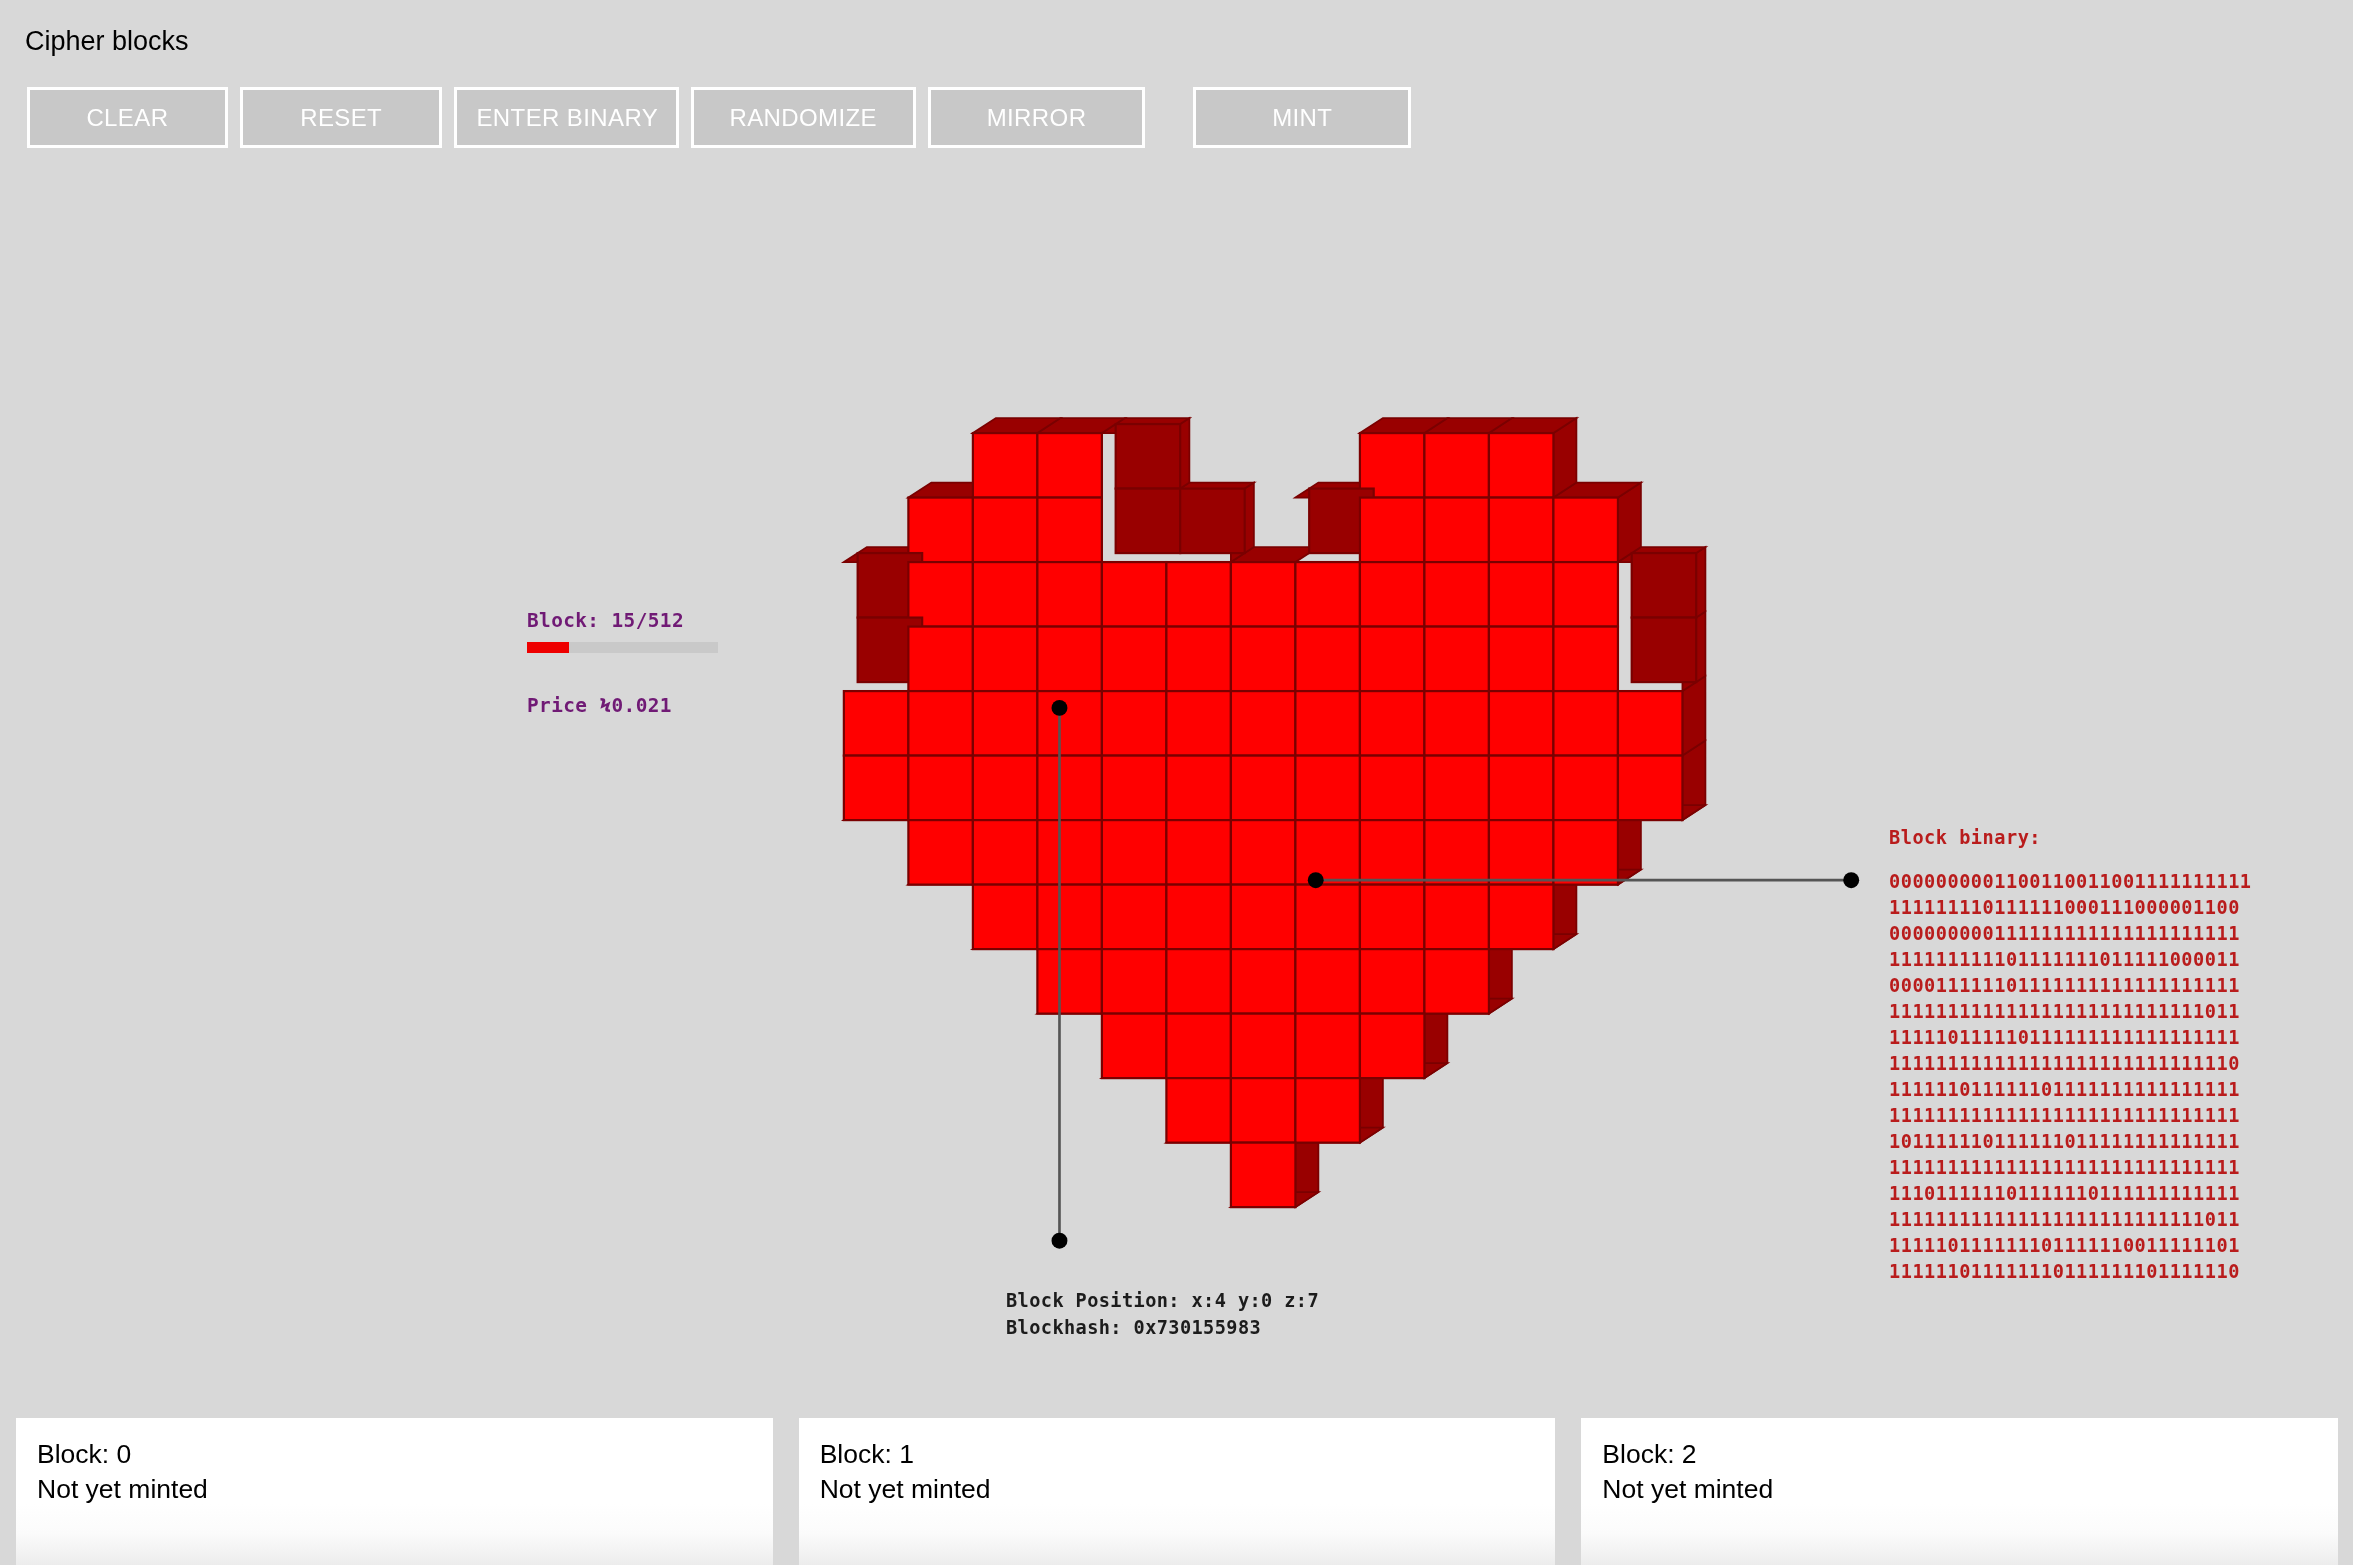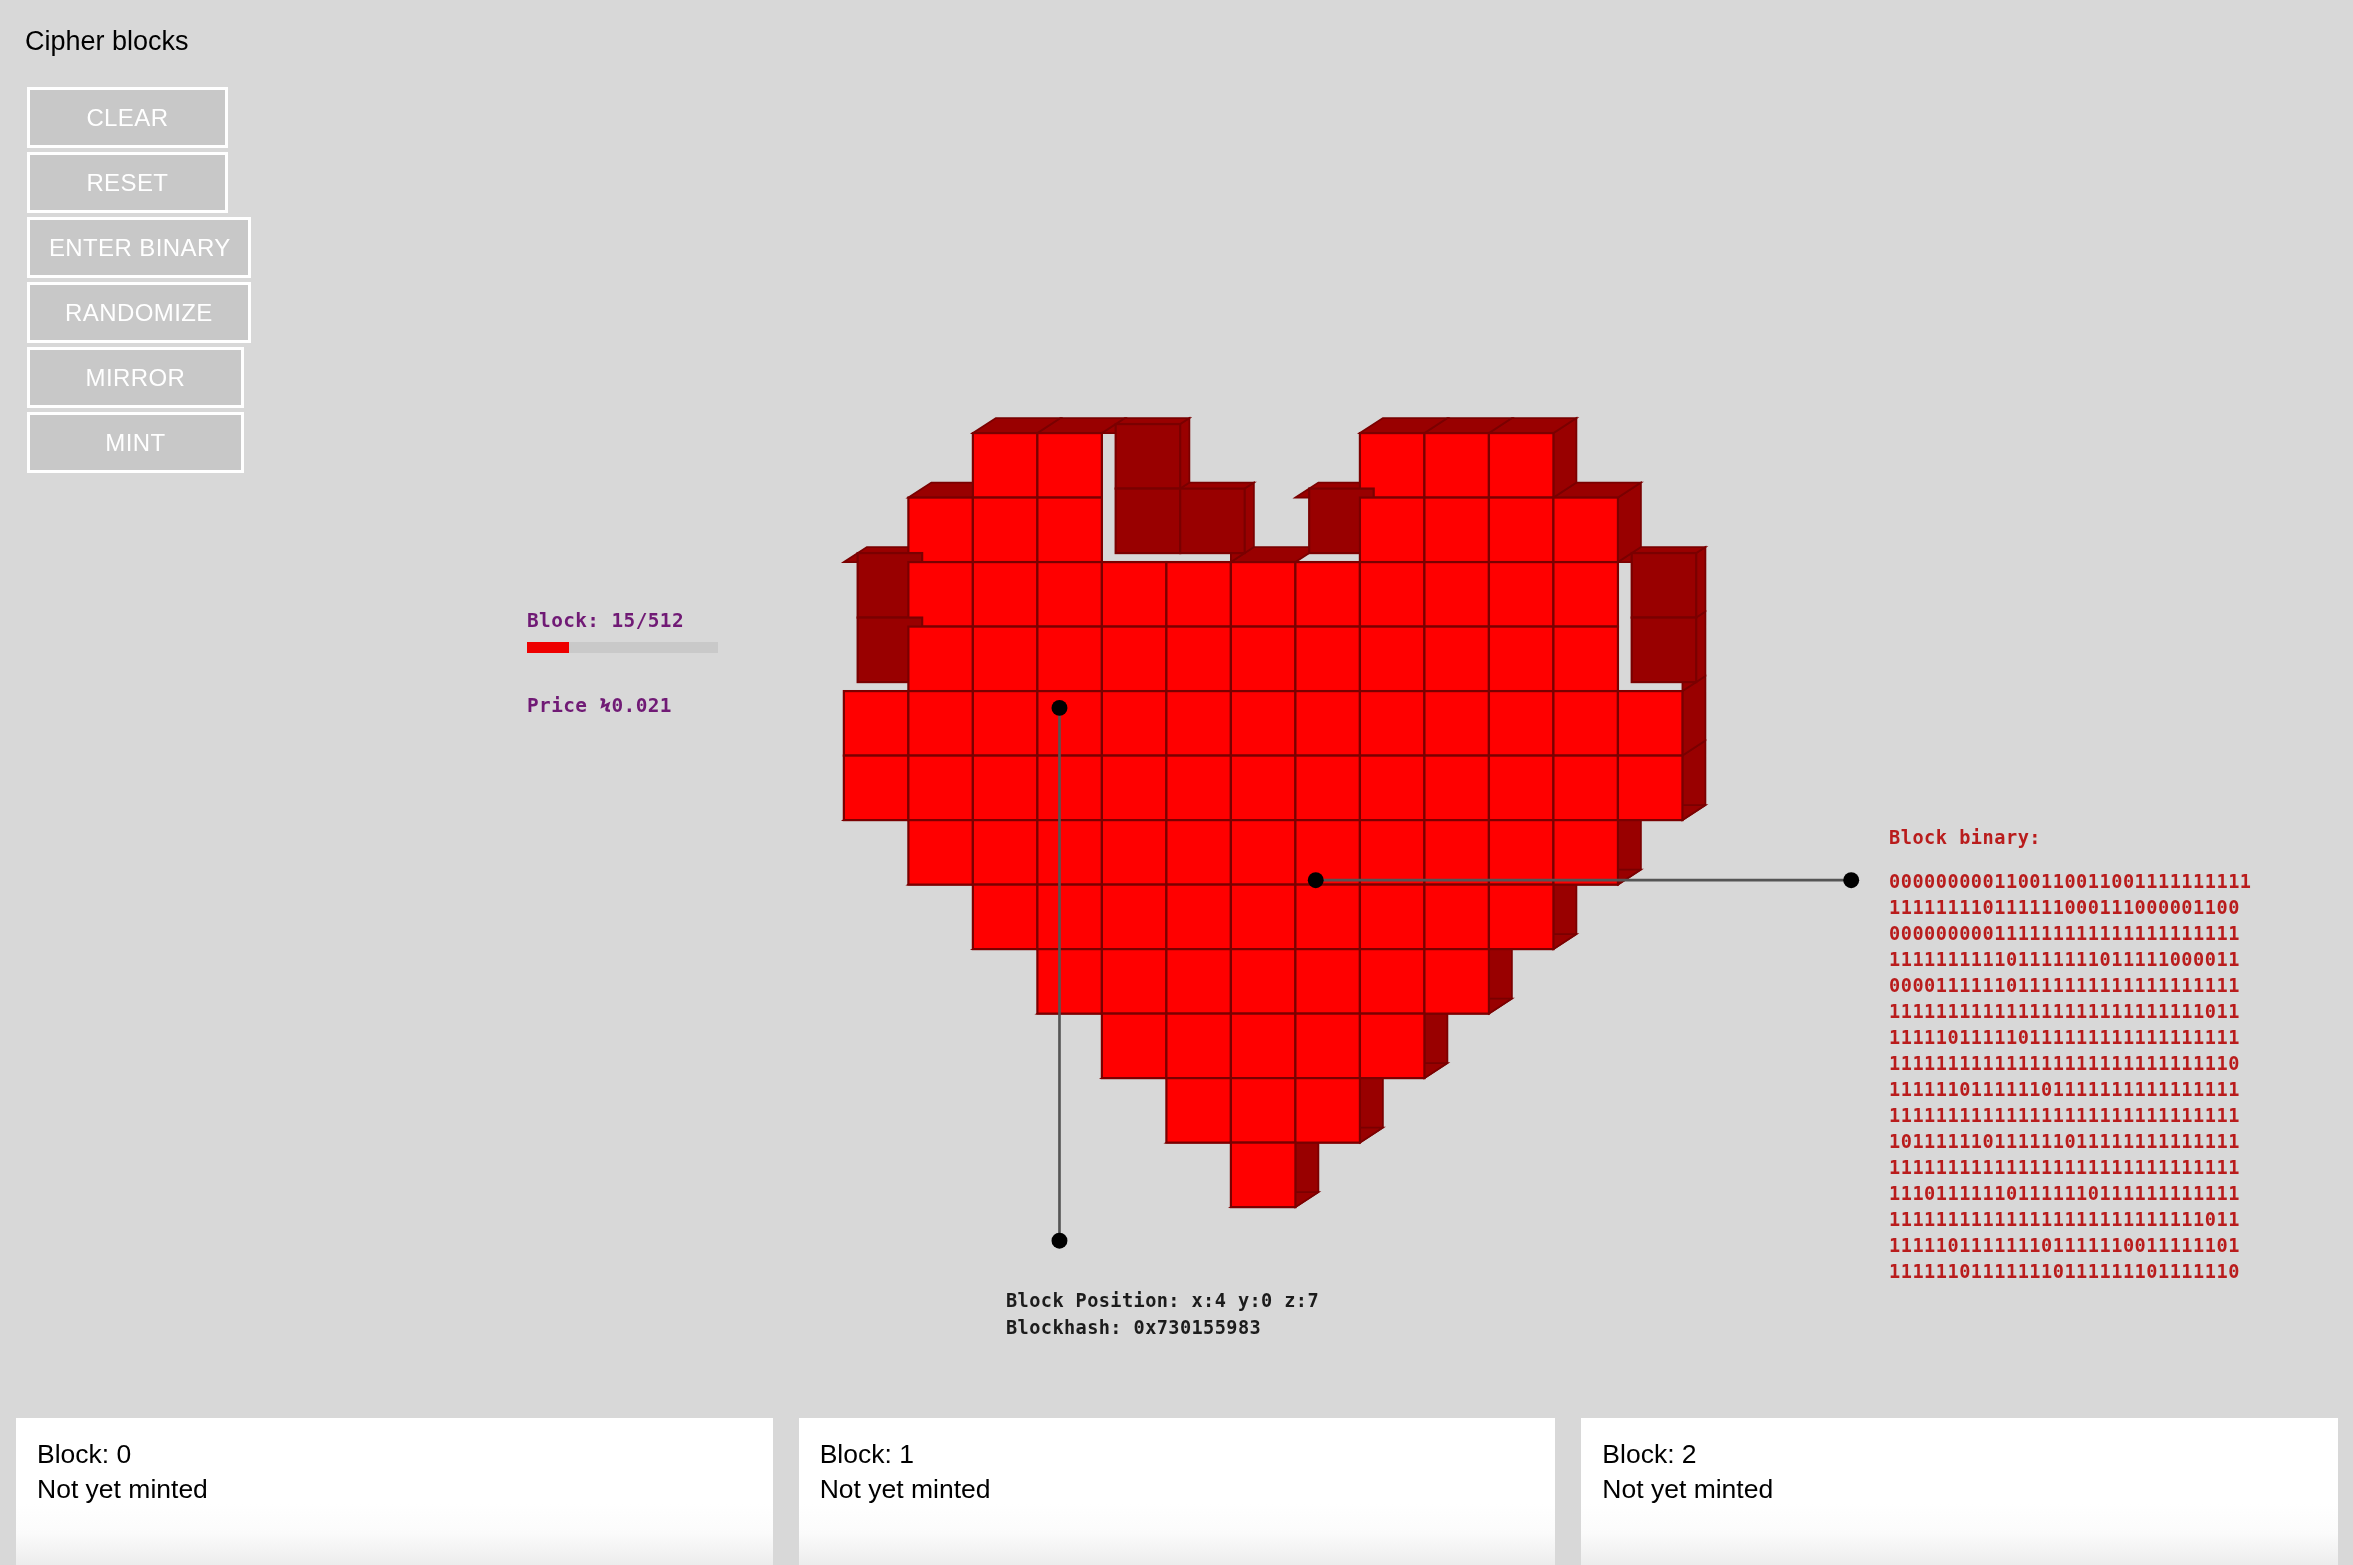--- a/index.html
+++ b/index.html
@@ -29,22 +29,21 @@
     color: #000;
     line-height: 1.2;
     white-space: nowrap;
   }
 
   #toolbar {
     position: absolute;
     left: 26.5px;
     top: 87px;
     display: flex;
-    gap: 4px;
-    flex-direction: column;
+    gap: 12px;
   }
   .tool-btn {
     background: #c8c8c8;
     border: 3.5px solid #ffffff;
     color: #ffffff;
     font-size: 24px;
     letter-spacing: 0.4px;
     height: 55px;
     line-height: 55px;
     padding: 0 19.4px;
@@ -52,21 +51,21 @@
     box-sizing: content-box;
     cursor: pointer;
     font-family: "Liberation Sans", sans-serif;
     white-space: nowrap;
   }
   .tool-btn.w-clear   { width: 157px; }
   .tool-btn.w-reset   { width: 157px; }
   .tool-btn.w-enter   { width: 180px; }
   .tool-btn.w-random  { width: 180px; }
   .tool-btn.w-mirror  { width: 173px; }
-  .tool-btn.w-mint    { width: 173px; }
+  .tool-btn.w-mint    { width: 173px; margin-left: 36px; }
 
   
   #left-info {
     position: absolute;
     left: 527px;
     top: 609px;
     font-family: "DejaVu Sans Mono", monospace;
     font-size: 19.4px;
     font-weight: bold;
     color: #701a75;

